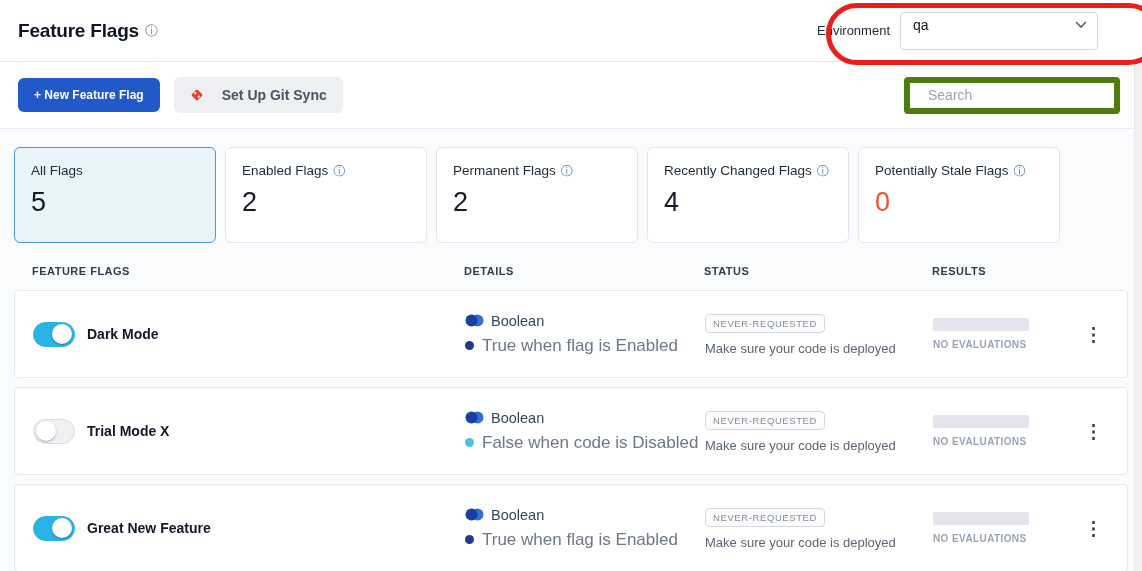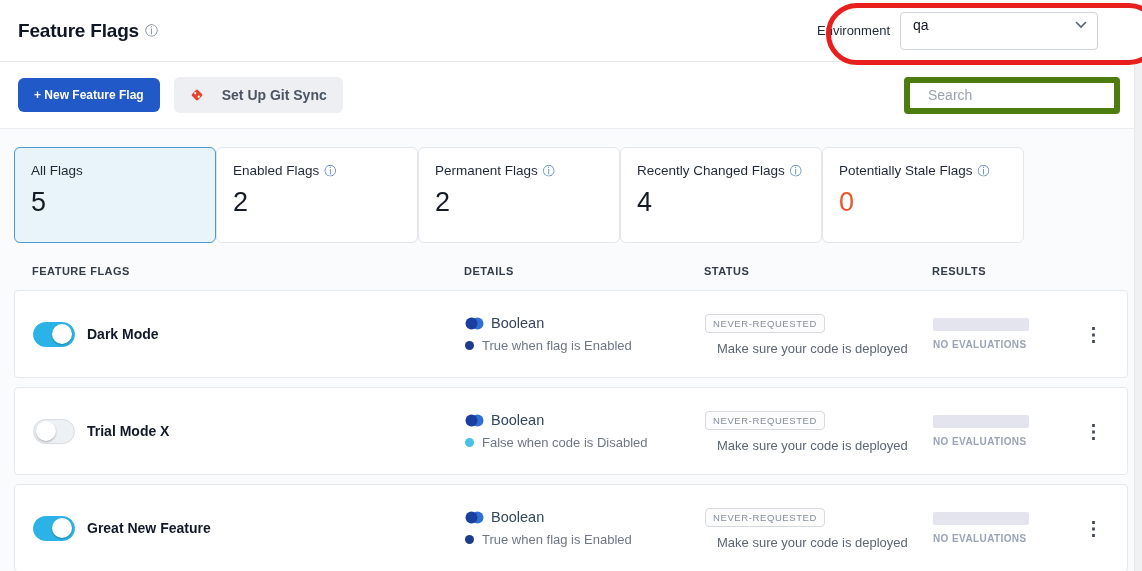--- a/index.html
+++ b/index.html
@@ -35,21 +35,21 @@
   .spacer { flex:1; }
   .search-box { width:216px; height:37px; border:6px solid #4d7c0f; border-radius:4px;
                 background:#fff; display:flex; align-items:center; gap:8px; padding:0 10px; }
   .search-box input { border:none; outline:none; flex:1; font-family:inherit; font-size:14px;
                       color:#111827; background:transparent; }
   .search-box input::placeholder { color:#9ca3af; }
 
   
   .main { background:#fafbfc; height:442px; padding:18px 14px 0 14px; }
 
-  .cards { display:flex; }
+  .cards { display:flex; gap:9px; }
   .card { width:202px; height:96px; background:#fff; border:1px solid #e3e6ea; border-radius:6px;
           padding:15px 16px; cursor:pointer; }
   .card.selected { background:#e8f3fa; border:1.5px solid #4a9bd5; }
   .card-label { font-size:13.5px; color:#1f2937; display:flex; align-items:center; gap:5px; }
   .card-info { font-size:12px; color:#4a7dbd; line-height:1; }
   .card-value { font-size:27px; color:#151b26; margin-top:9px; font-weight:400; }
 
   .table-header { display:grid; grid-template-columns:432px 240px 228px 1fr;
                   padding:22px 16px 13px 18px; }
   .th { font-size:11px; font-weight:700; letter-spacing:.5px; color:#333c49; }
@@ -61,27 +61,27 @@
   .flag-cell { display:flex; align-items:center; gap:12px; }
   .toggle { width:42px; height:25px; border-radius:13px; background:#eef1f4;
             border:1px solid #d8dce1; position:relative; display:inline-block; cursor:pointer; flex:none; }
   .toggle .knob { position:absolute; top:1.5px; left:2px; width:20px; height:20px;
                   background:#fff; border-radius:50%; box-shadow:0 1px 2px rgba(0,0,0,.3); }
   .toggle.on { background:#2bb3e8; border-color:#2bb3e8; }
   .toggle.on .knob { left:auto; right:2px; }
   .flag-name { font-size:14px; font-weight:600; color:#111827; }
 
   .detail-line1 { display:flex; align-items:center; gap:7px; font-size:14.5px; font-weight:500; color:#33475e; }
-  .detail-line2 { display:flex; align-items:center; gap:8px; margin-top:7px; font-size:13px; color:#6e7785; }
+  .detail-line2 { display:flex; align-items:center; gap:8px; margin-top:7px; font-size:17px; color:#6e7785; }
   .detail-dot { width:9px; height:9px; border-radius:50%; flex:none; }
 
   .status-badge { display:inline-block; font-size:9.5px; font-weight:400; letter-spacing:.6px;
                   color:#848e9c; border:1px solid #d6dade; background:#fcfcfd;
                   border-radius:4px; padding:3px 7px; }
-  .status-text { margin-top:8px; font-size:13px; color:#5c6673;margin-left:12px; }
+  .status-text { margin-top:8px; font-size:13px; color:#5c6673; }
 
   .results-cell { display:flex; align-items:center; justify-content:space-between; }
   .results-bar { width:96px; height:13px; background:#e4e4ee; border-radius:2px; }
   .results-label { margin-top:8px; font-size:10px; font-weight:600; letter-spacing:.4px; color:#9aa3b3; }
   .kebab { font-size:19px; font-weight:700; color:#3f4754; cursor:pointer; padding:2px 8px; line-height:1; }
 
   .scroll-track { position:absolute; right:0; top:62px; bottom:0; width:8px;
                   background:#f0f1f3; border-left:1px solid #e6e8ea; cursor:pointer; }
 </style>
 </head>

